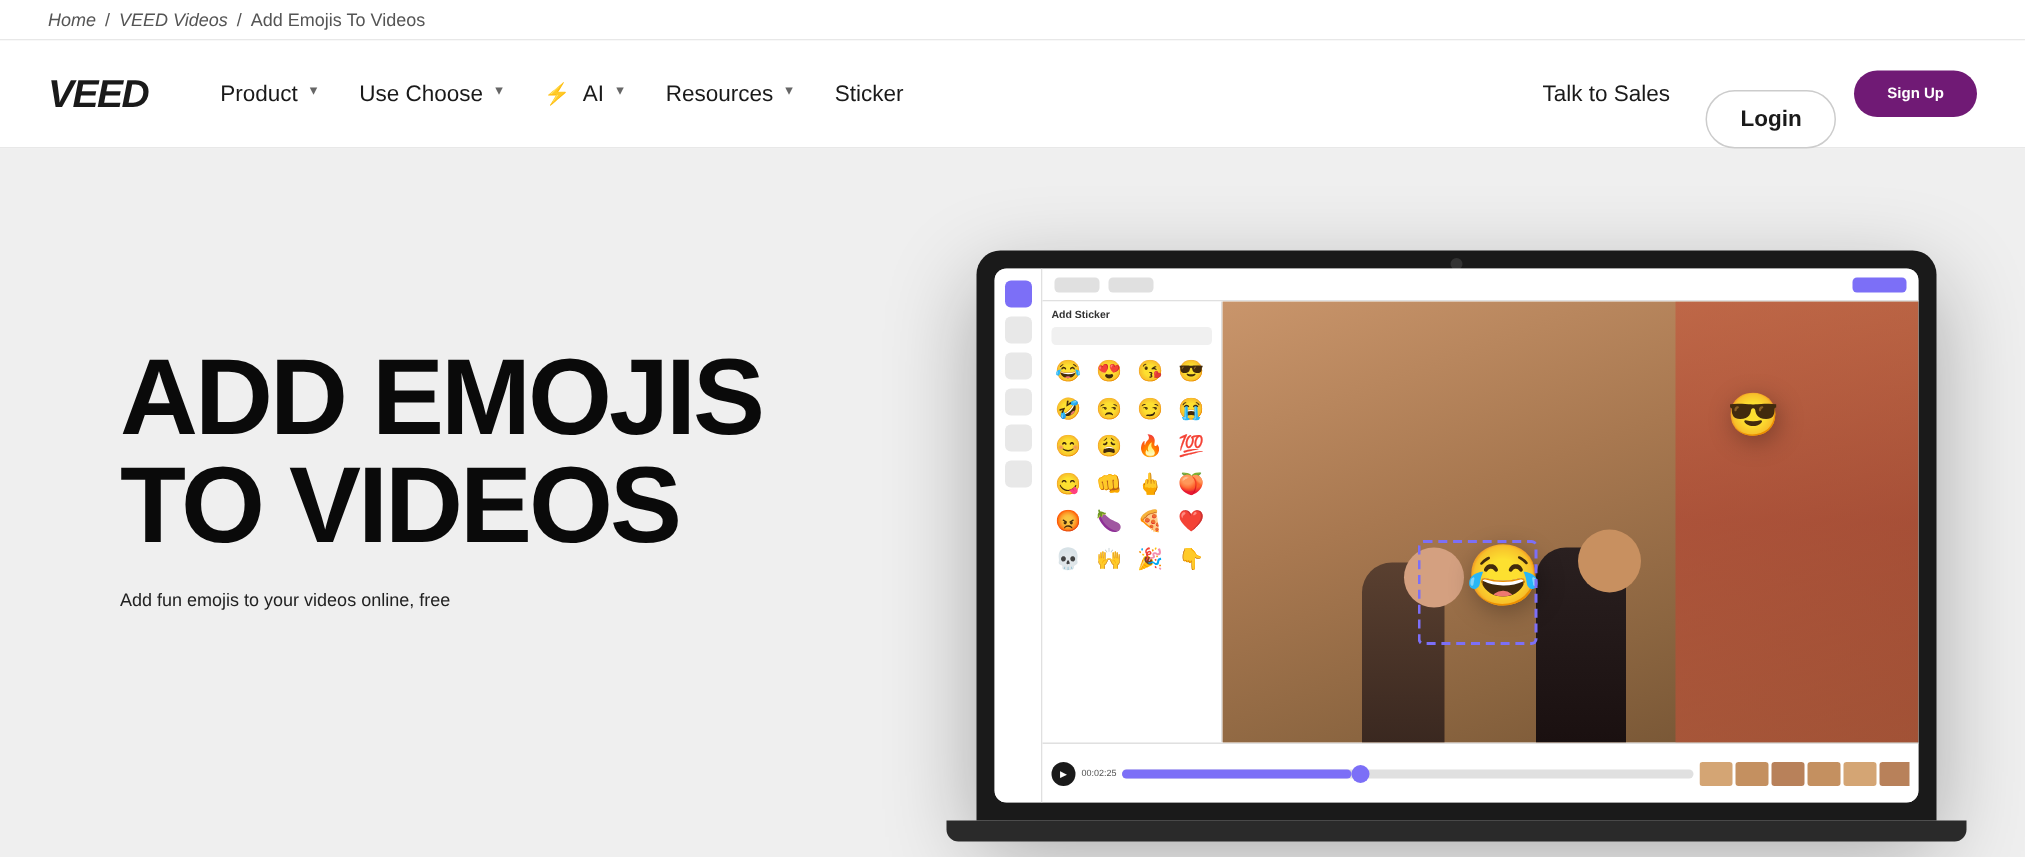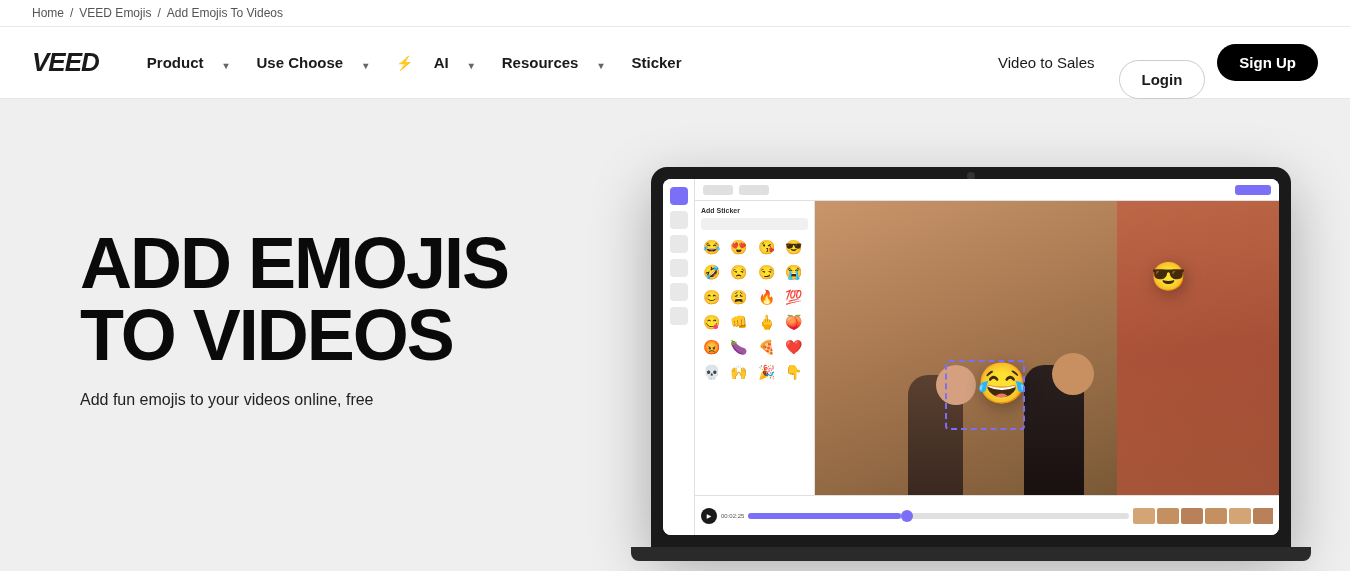--- a/index.html
+++ b/index.html
@@ -16,21 +16,21 @@
       background: #fff;
       padding: 6px 32px;
       font-size: 12px;
       color: #555;
       display: flex;
       align-items: center;
       gap: 6px;
       border-bottom: 1px solid #e8e8e8;
     }
     .breadcrumb-bar span { color: #555; }
-    .breadcrumb-bar a { color: #555; text-decoration: none; }
+    .breadcrumb-bar a { color: #555; text-decoration: none; font-style: italic; }
     .breadcrumb-sep { color: #999; }
 
     
     .navbar {
       background: #fff;
       display: flex;
       align-items: center;
       padding: 0 32px;
       height: 72px;
       border-bottom: 1px solid #e8e8e8;
@@ -46,28 +46,28 @@
     }
 
     .nav-links {
       display: flex;
       align-items: center;
       gap: 4px;
       flex: 1;
     }
     .nav-item {
       display: flex;
-      align-items: flex-end;
-      gap: 20px;
+      align-items: flex-start;
+      gap: 8px;
       padding: 8px 12px;
       border-radius: 6px;
       cursor: pointer;
       font-size: 15px;
       color: #1a1a1a;
-      font-weight: 700;
+      font-weight: 400;
       white-space: nowrap;
     }
     .nav-item .chevron {
       font-size: 10px;
       color: #666;
     }
     .nav-item.ai-item {
       color: #1a1a1a;
     }
     .ai-bolt {
@@ -94,23 +94,23 @@
       background: #fff;
       font-size: 15px;
       font-weight: 600;
       color: #1a1a1a;
       cursor: pointer;
       margin-top: 34px;
     }
     .btn-signup {
       padding: 10px 22px;
       border-radius: 24px;
-      background: #000000;
+      background: #701a75;
       color: #fff;
-      font-size: 15px;
+      font-size: 10px;
       font-weight: 600;
       cursor: pointer;
       border: none;
     }
 
     
     .hero {
       display: flex;
       align-items: center;
       padding: 48px 48px 48px 80px;
@@ -125,21 +125,21 @@
     .hero-title {
       font-size: 72px;
       font-weight: 900;
       line-height: 1.0;
       color: #0a0a0a;
       text-transform: uppercase;
       letter-spacing: -2px;
       margin-bottom: 20px;
     }
     .hero-subtitle {
-      font-size: 16px;
+      font-size: 12px;
       color: #222;
       margin-bottom: 59px;
       font-weight: 400;
     }
     .btn-cta {
       display: inline-flex;
       align-items: center;
       gap: 10px;
       background: #7c6ff7;
       color: #fff;
@@ -386,21 +386,21 @@
     }
     .filmstrip-frame:nth-child(even) { background: #c49060; }
     .filmstrip-frame:nth-child(3n) { background: #b8815a; }
   </style>
 </head>
 <body>
 
 <div class="breadcrumb-bar">
   <a href="#">Home</a>
   <span class="breadcrumb-sep">/</span>
-  <a href="#">VEED Emojis</a>
+  <a href="#">VEED Videos</a>
   <span class="breadcrumb-sep">/</span>
   <span>Add Emojis To Videos</span>
 </div>
 
 <nav class="navbar">
   <div class="logo">VEED</div>
 
   <div class="nav-links">
     <div class="nav-item">
       <span>Product</span>
@@ -418,21 +418,21 @@
     <div class="nav-item">
       <span>Resources</span>
       <span class="chevron">▾</span>
     </div>
     <div class="nav-item">
       <span>Sticker</span>
     </div>
   </div>
 
   <div class="nav-right">
-    <span class="talk-sales">Video to Sales</span>
+    <span class="talk-sales">Talk to Sales</span>
     <button class="btn-login">Login</button>
     <button class="btn-signup">Sign Up</button>
   </div>
 </nav>
 
 <section class="hero">
   <div class="hero-left">
     <h1 class="hero-title">ADD EMOJIS TO VIDEOS</h1>
     <p class="hero-subtitle">Add fun emojis to your videos online, free</p>
   </div>

